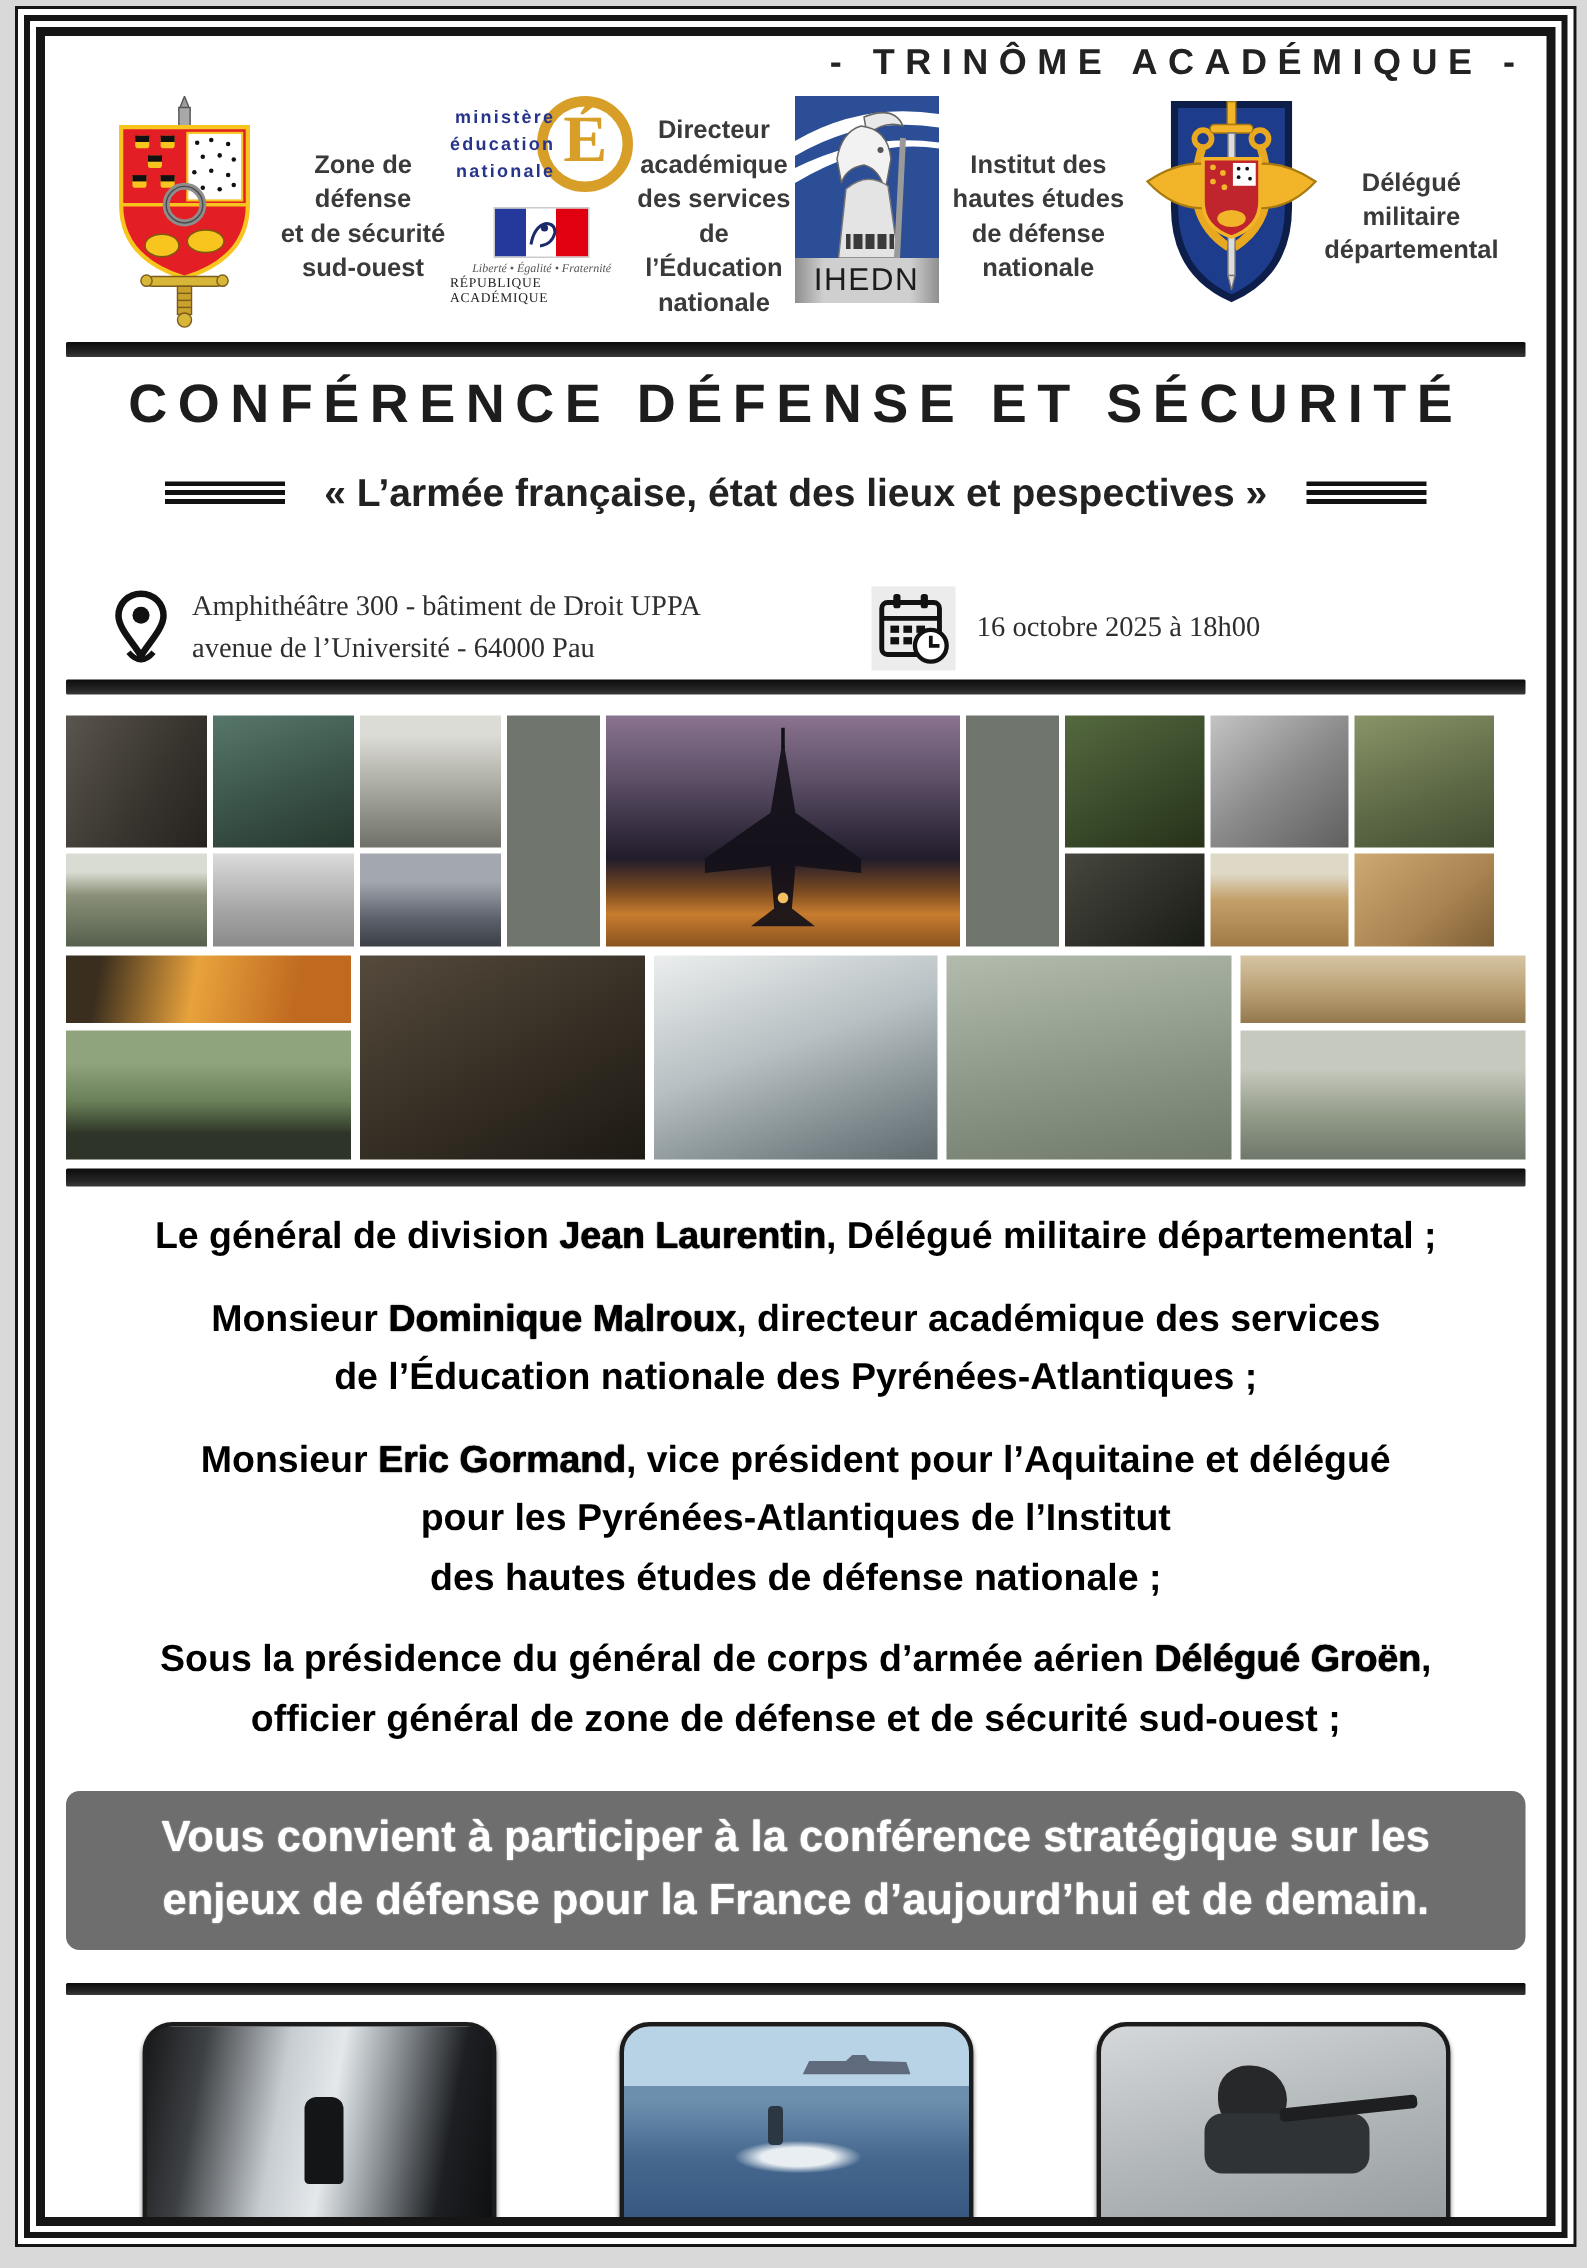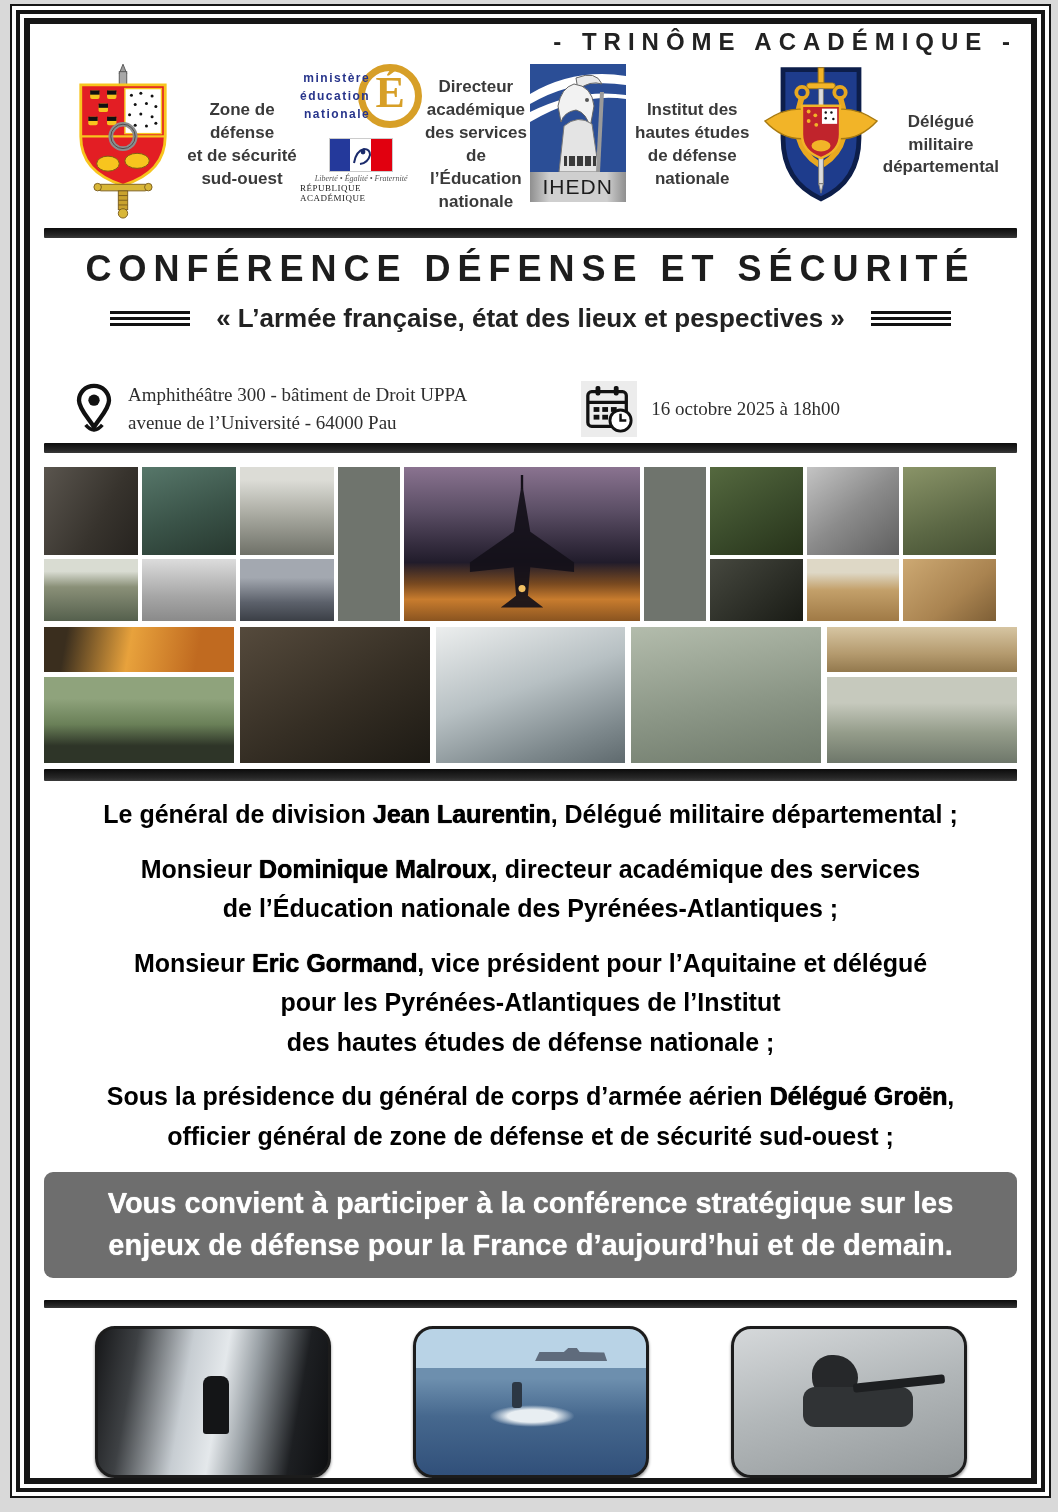--- a/index.html
+++ b/index.html
@@ -33,21 +33,21 @@
   
   .ihedn-band { width:96px; height:30px; background:linear-gradient(90deg,#8f8f8f,#cfcfcf 20%,#cfcfcf 80%,#8f8f8f); display:flex; align-items:center; justify-content:center; font-size:21px; font-weight:normal; color:#1c1c1c; letter-spacing:1px; }
 
   
   .bar { height:10px; background:linear-gradient(#0c0c0c,#262626 70%,#3a3a3a); border-radius:1px; margin-top:6px; }
   .bar.thick { height:12px; }
   .bar.thin { height:8px; }
 
   
   .title { text-align:center; margin-top:10px; font-size:36px; font-weight:bold; letter-spacing:7px; color:#1d1d1d; }
-  .subtitle-row { display:flex; align-items:center; justify-content:center; margin-top:13px; gap:26px; }
+  .subtitle-row { display:flex; align-items:center; justify-content:center; margin-top:23px; gap:26px; }
   .triple-lines { width:80px; height:15px; background:linear-gradient(#111 0 3px,transparent 3px 6px,#111 6px 9px,transparent 9px 12px,#111 12px 15px); }
   .subtitle { font-size:26px; font-weight:bold; color:#222; }
 
   
   .info-row { display:flex; align-items:center; margin-top:12px; padding:0 30px; font-family:"Liberation Serif", serif; color:#2e2e2e; }
   .info-item { display:flex; align-items:center;margin-top:35px; }
   .info-text { font-size:19px; line-height:1.45; margin-left:14px; }
   .icon-cal-wrap { background:#ececec; padding:3px; }
 
   
@@ -83,21 +83,21 @@
   .t-jet { position:relative; background:linear-gradient(180deg,#8a7390 0%,#5c4f66 28%,#352d3f 50%,#211c2b 62%,#7a4a20 76%,#c87c2e 86%,#8a5420 100%); overflow:hidden; }
   .t-jet svg { position:absolute; left:50%; top:8px; transform:translateX(-50%); }
 
   
   .paras { margin-top:14px; text-align:center; font-weight:bold; color:#000; font-size:25px; line-height:1.58; }
   .paras p { margin-top:15px; }
   .paras p:first-child { margin-top:0; }
   .pname { text-shadow:0 0 1px #000, 0.4px 0 0 #000; }
 
   
-  .highlight { margin-top:16px; background:#6e6e6e; border-radius:9px; padding:10px 8px 12px; text-align:center;
+  .highlight { margin-top:28px; background:#6e6e6e; border-radius:9px; padding:10px 8px 12px; text-align:center;
                color:#fff; font-weight:bold; font-size:29px; line-height:1.45; text-shadow:0 0 1px #fff; }
 
   
   .photos { display:flex; justify-content:space-between; width:872px; margin:18px auto 0; }
   .photo { width:236px; height:152px; border:3px solid #1c1c1c; border-radius:20px; overflow:hidden; position:relative;
            box-shadow:0 2px 3px rgba(0,0,0,.45); }
   .ph-ramp { background:linear-gradient(100deg,#17181a 0%,#3e4144 16%,#c7cdd2 38%,#e4e8eb 52%,#9aa1a6 64%,#1d1f22 84%,#0e0f11 100%); }
   .ph-ramp .fig { position:absolute; left:46%; bottom:28%; width:26px; height:58px; background:#141517; border-radius:8px 8px 3px 3px; }
   .ph-sea { background:linear-gradient(#b9d3e6 0 27%,#6d8fae 27% 34%,#46688e 60%,#31507a); }
   .ph-sea .carrier { position:absolute; left:52%; top:13%; width:72px; height:13px; background:#5f6b7c; clip-path:polygon(0 100%,6% 30%,40% 30%,46% 0,58% 0,62% 30%,96% 35%,100% 100%); }

